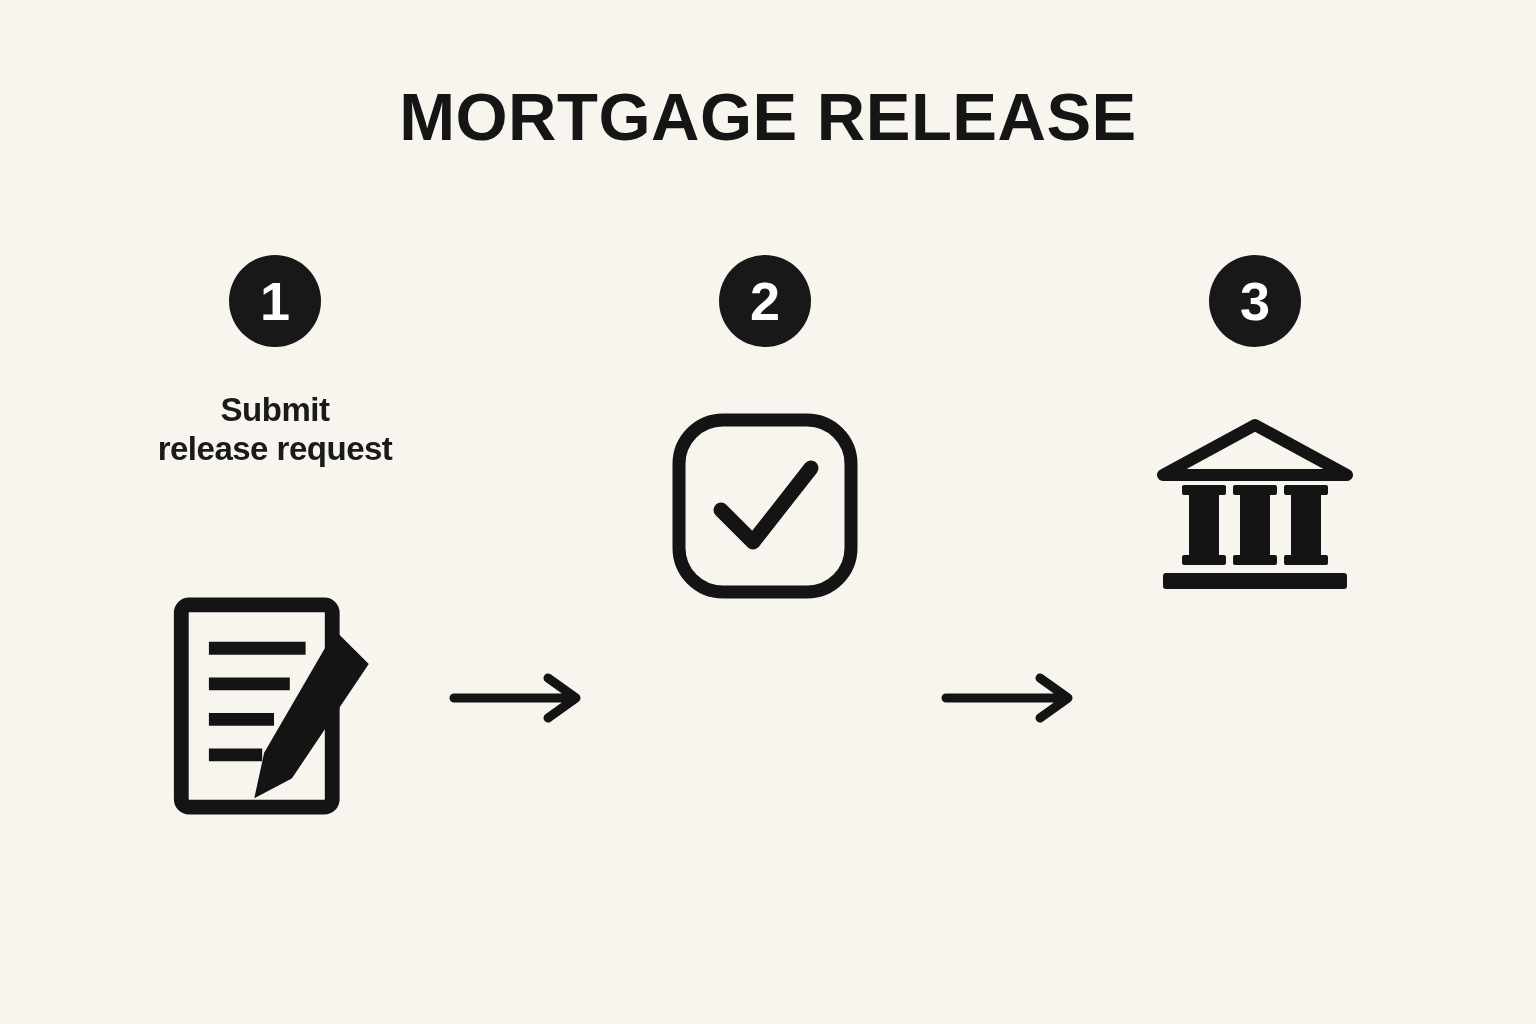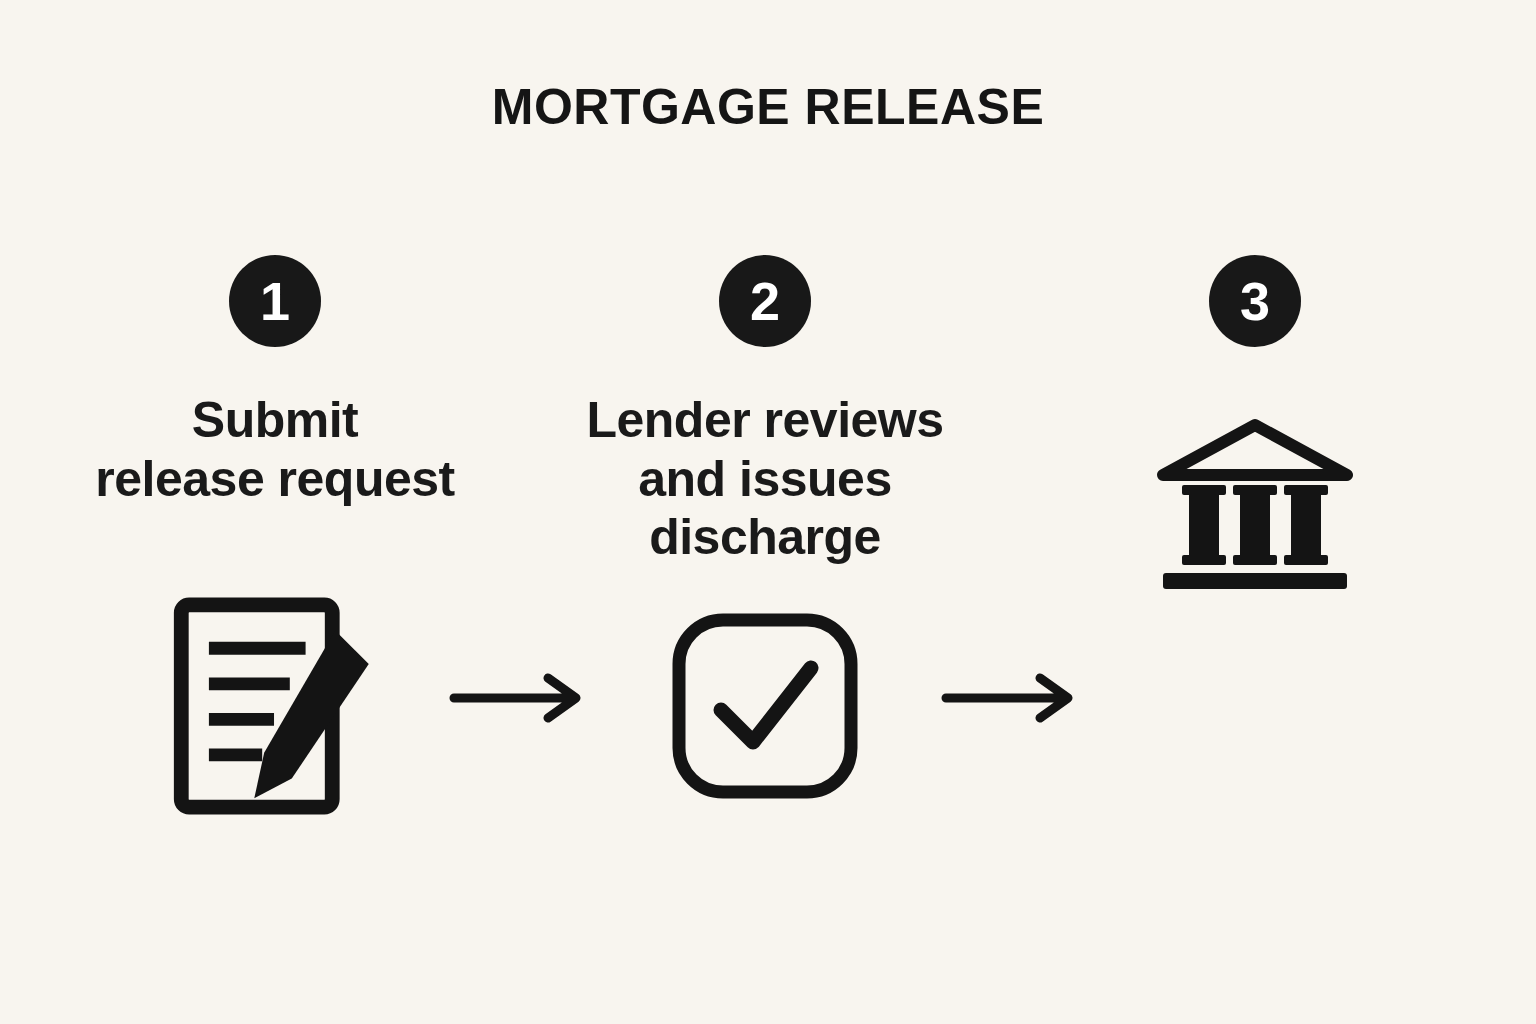--- a/index.html
+++ b/index.html
@@ -15,21 +15,21 @@
     background: #f8f5ef;
     overflow: hidden;
     color: #141414;
   }
   .title {
     position: absolute;
     top: 78px;
     left: 0;
     width: 100%;
     text-align: center;
-    font-size: 50px;
+    font-size: 67px;
     font-weight: 800;
     letter-spacing: 0.5px;
     color: #151515;
     margin: 0;
   }
   .step {
     position: absolute;
     top: 255px;
     width: 430px;
     display: flex;
@@ -47,21 +47,21 @@
     color: #ffffff;
     display: flex;
     align-items: center;
     justify-content: center;
     font-size: 54px;
     font-weight: 800;
     margin-bottom: 44px;
   }
   .label {
     height: 200px;
-    font-size: 50px;
+    font-size: 33px;
     line-height: 1.17;
     font-weight: 700;
     letter-spacing: -0.5px;
     text-align: center;
     white-space: pre-line;
     color: #1a1a1a;
   }
   .icon-slot {
     height: 230px;
     display: flex;
@@ -103,22 +103,20 @@
   <div class="arrow arrow-1">
     <svg width="140" height="60" viewBox="0 0 140 60">
       <path d="M6 30 H126 M100 10 L128 30 L100 50" fill="none" stroke="#141414" stroke-width="9" stroke-linecap="round" stroke-linejoin="round"></path>
     </svg>
   </div>
 
   <div class="step step-2">
     <div class="badge">
       <span>2</span>
     </div>
-    <div class="label">Lender reviews
-and issues discharge</div>
     <div class="icon-slot">
       <svg width="192" height="192" viewBox="0 0 192 192">
         <rect x="10" y="10" width="172" height="172" rx="44" fill="none" stroke="#141414" stroke-width="13"></rect>
         <path d="M52 100 L84 132 L142 58" fill="none" stroke="#141414" stroke-width="15" stroke-linecap="round" stroke-linejoin="round"></path>
       </svg>
     </div>
   </div>
 
   <div class="arrow arrow-2">
     <svg width="140" height="60" viewBox="0 0 140 60">

